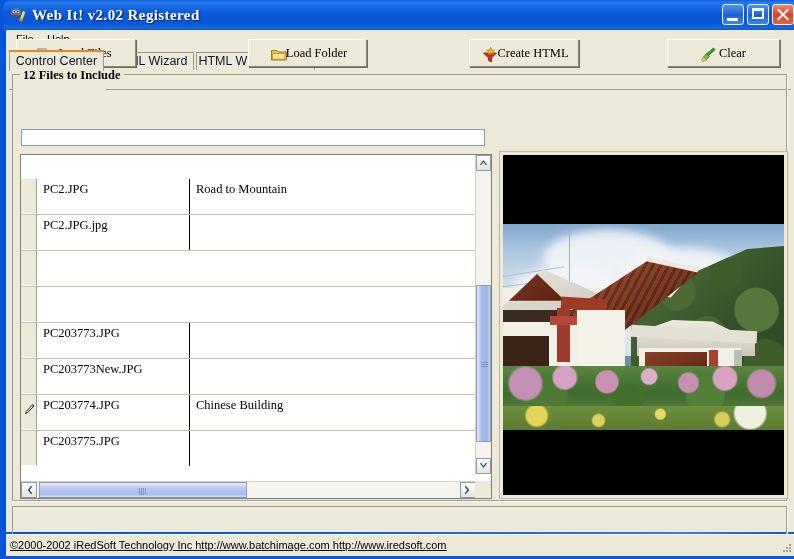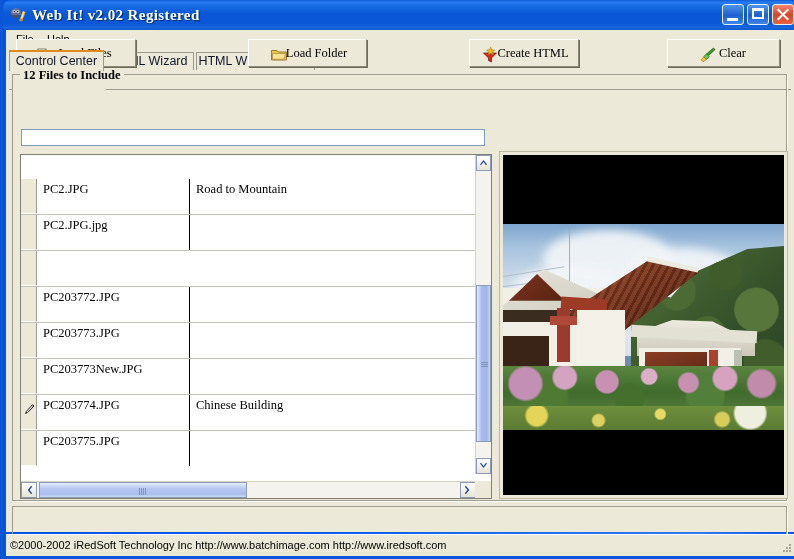--- a/index.html
+++ b/index.html
@@ -395,20 +395,21 @@
   #statusbar{
     position:absolute;left:3px;top:534px;width:788px;height:22px;
     background:#ECE9D8;
     border-top:1px solid #FFFFFF;
     box-sizing:border-box;
   }
   #status-text{
     position:absolute;left:4px;top:3px;height:15px;line-height:15px;
     font-family:"Liberation Sans",sans-serif;font-size:11px;color:#000;
     white-space:nowrap;
+    text-decoration:underline;
   }
   #grip{
     position:absolute;right:2px;bottom:2px;width:12px;height:12px;
   }
 </style>
 </head>
 <body>
 
 <div id="window">
 
@@ -473,21 +474,20 @@
         <div class="rowhdr"></div>
         <div class="cell-name">PC2.JPG.jpg</div>
         <div class="cell-cap"></div>
       </div>
       <div class="grow" style="top:96px">
         <div class="rowhdr"></div>
         <div class="cell-cap"></div>
       </div>
       <div class="grow" style="top:132px">
         <div class="rowhdr"></div>
-        <div class="cell-name">PC203772.JPG</div>
         <div class="cell-cap"></div>
       </div>
       <div class="grow" style="top:168px">
         <div class="rowhdr"></div>
         <div class="cell-name">PC203773.JPG</div>
         <div class="cell-cap"></div>
       </div>
       <div class="grow" style="top:204px">
         <div class="rowhdr"></div>
         <div class="cell-name">PC203773New.JPG</div>

